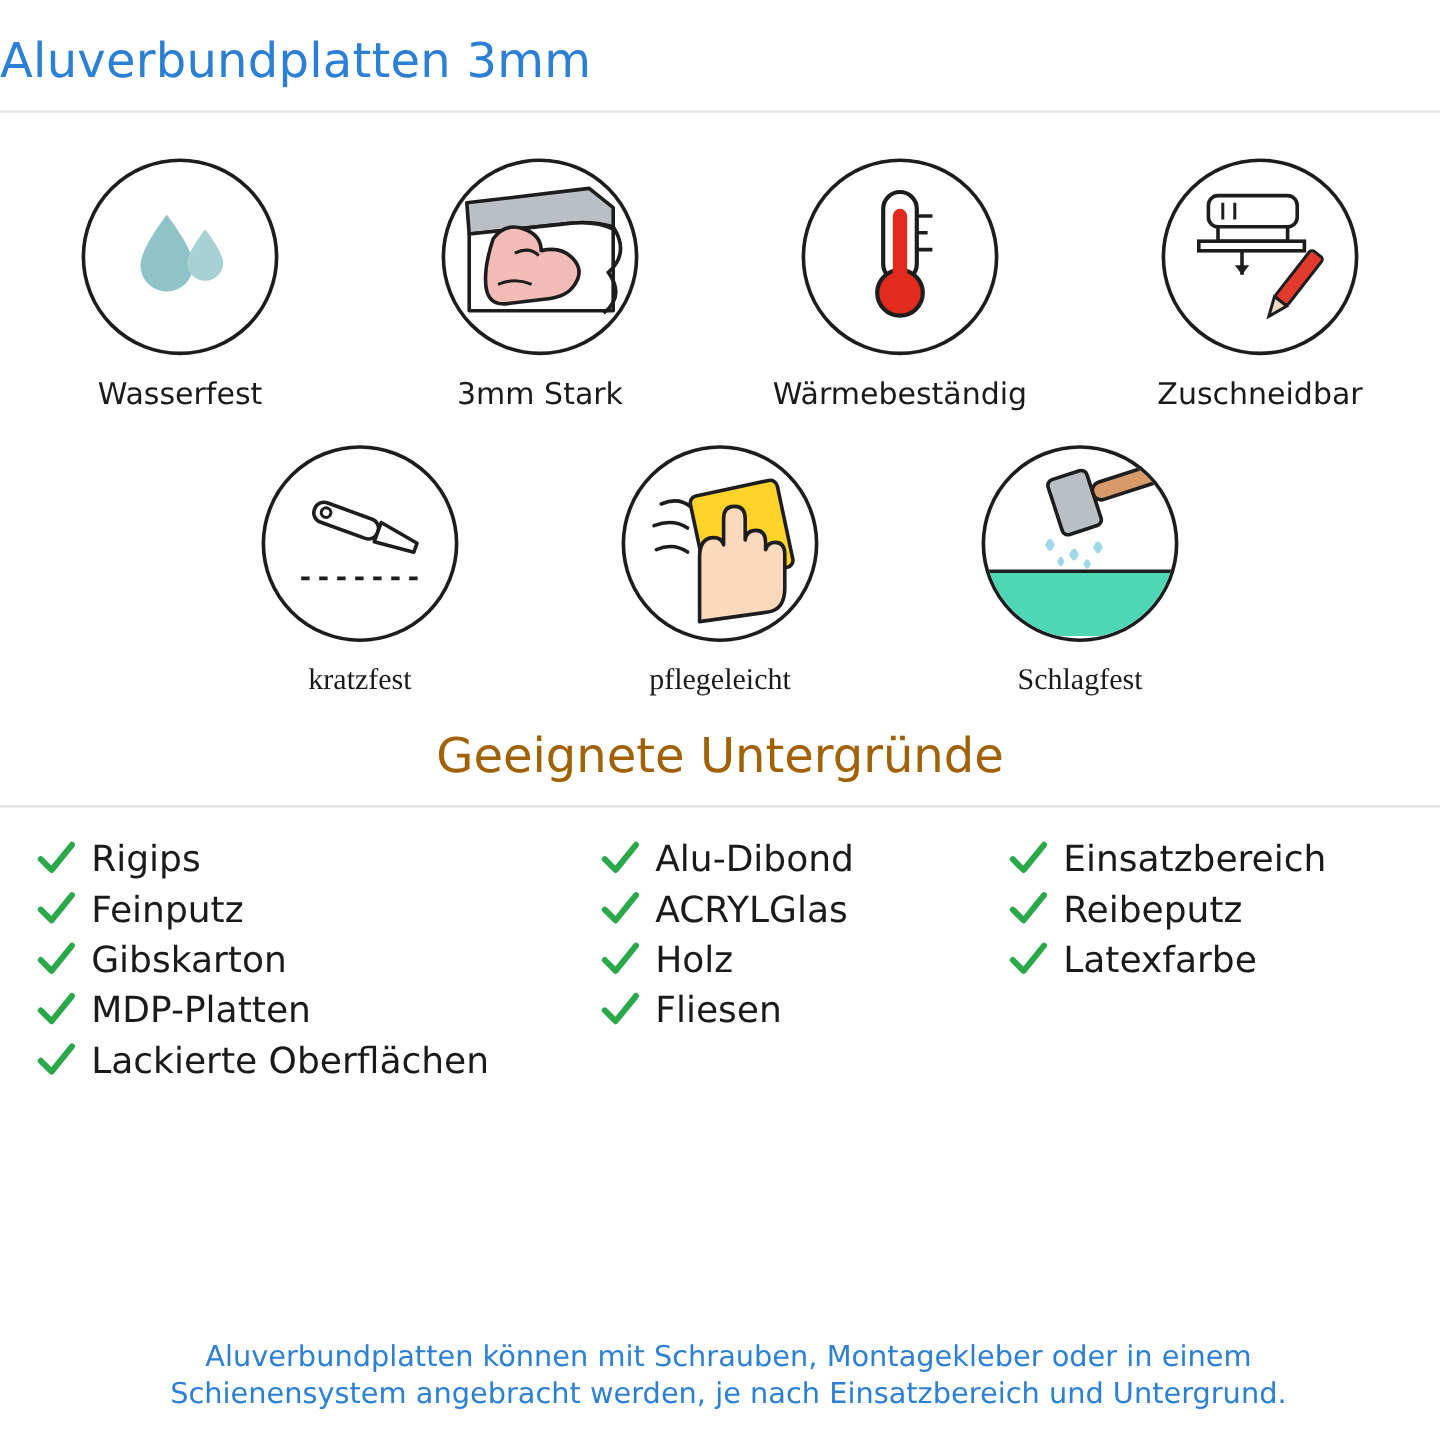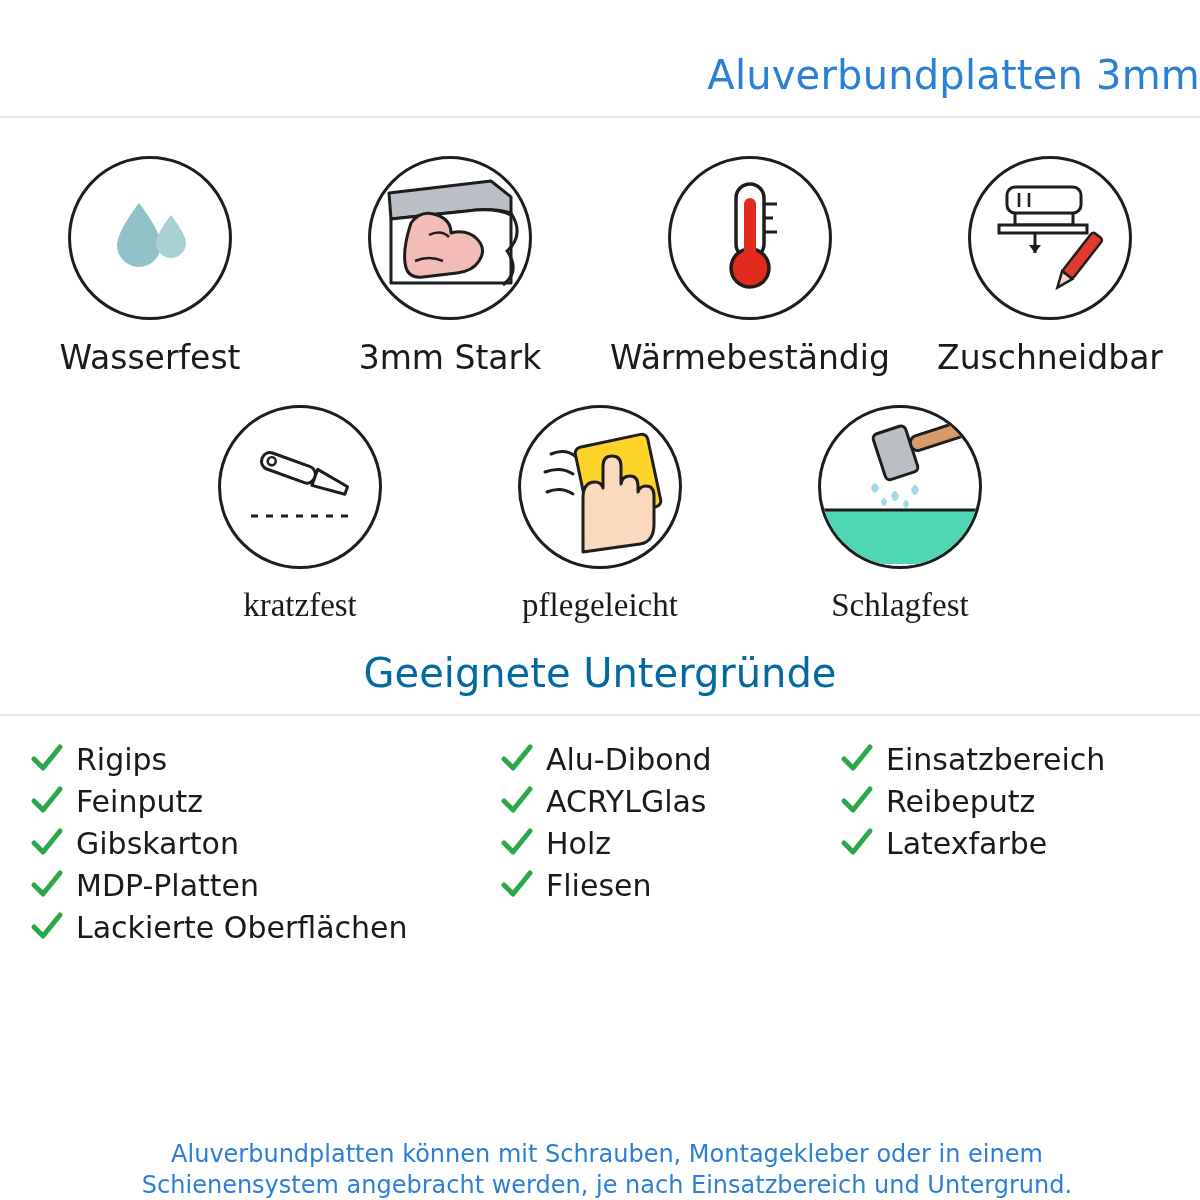--- a/index.html
+++ b/index.html
@@ -16,28 +16,27 @@
   }
   .page {
     position: relative;
     width: 1200px;
     height: 1200px;
     box-sizing: border-box;
   }
 
   
   .title {
-    text-align: right;
+    text-align: left;
     color: #2b7fd4;
     font-size: 40px;
     font-weight: 400;
     letter-spacing: 0.2px;
     padding-top: 28px;
     padding-bottom: 18px;
-    margin-top: 24px;
   }
   .rule {
     height: 2px;
     background: #e4e4e4;
     width: 100%;
   }
 
   
   .features {
     padding-top: 38px;
@@ -63,30 +62,30 @@
     border: 3px solid #1d1d1d;
     background: #fff;
     position: relative;
     overflow: hidden;
     display: flex;
     align-items: center;
     justify-content: center;
   }
   .feat-label {
     margin-top: 18px;
-    font-size: 33px;
+    font-size: 25px;
     color: #1a1a1a;
     text-align: center;
     white-space: nowrap;
   }
 
   
   .subtitle {
     text-align: center;
-    color: #0369a1;
+    color: #a16207;
     font-size: 40px;
     font-weight: 400;
     padding-top: 26px;
     padding-bottom: 18px;
   }
   .columns {
     display: flex;
     padding: 22px 30px 0 30px;
     box-sizing: border-box;
     justify-content: center;

